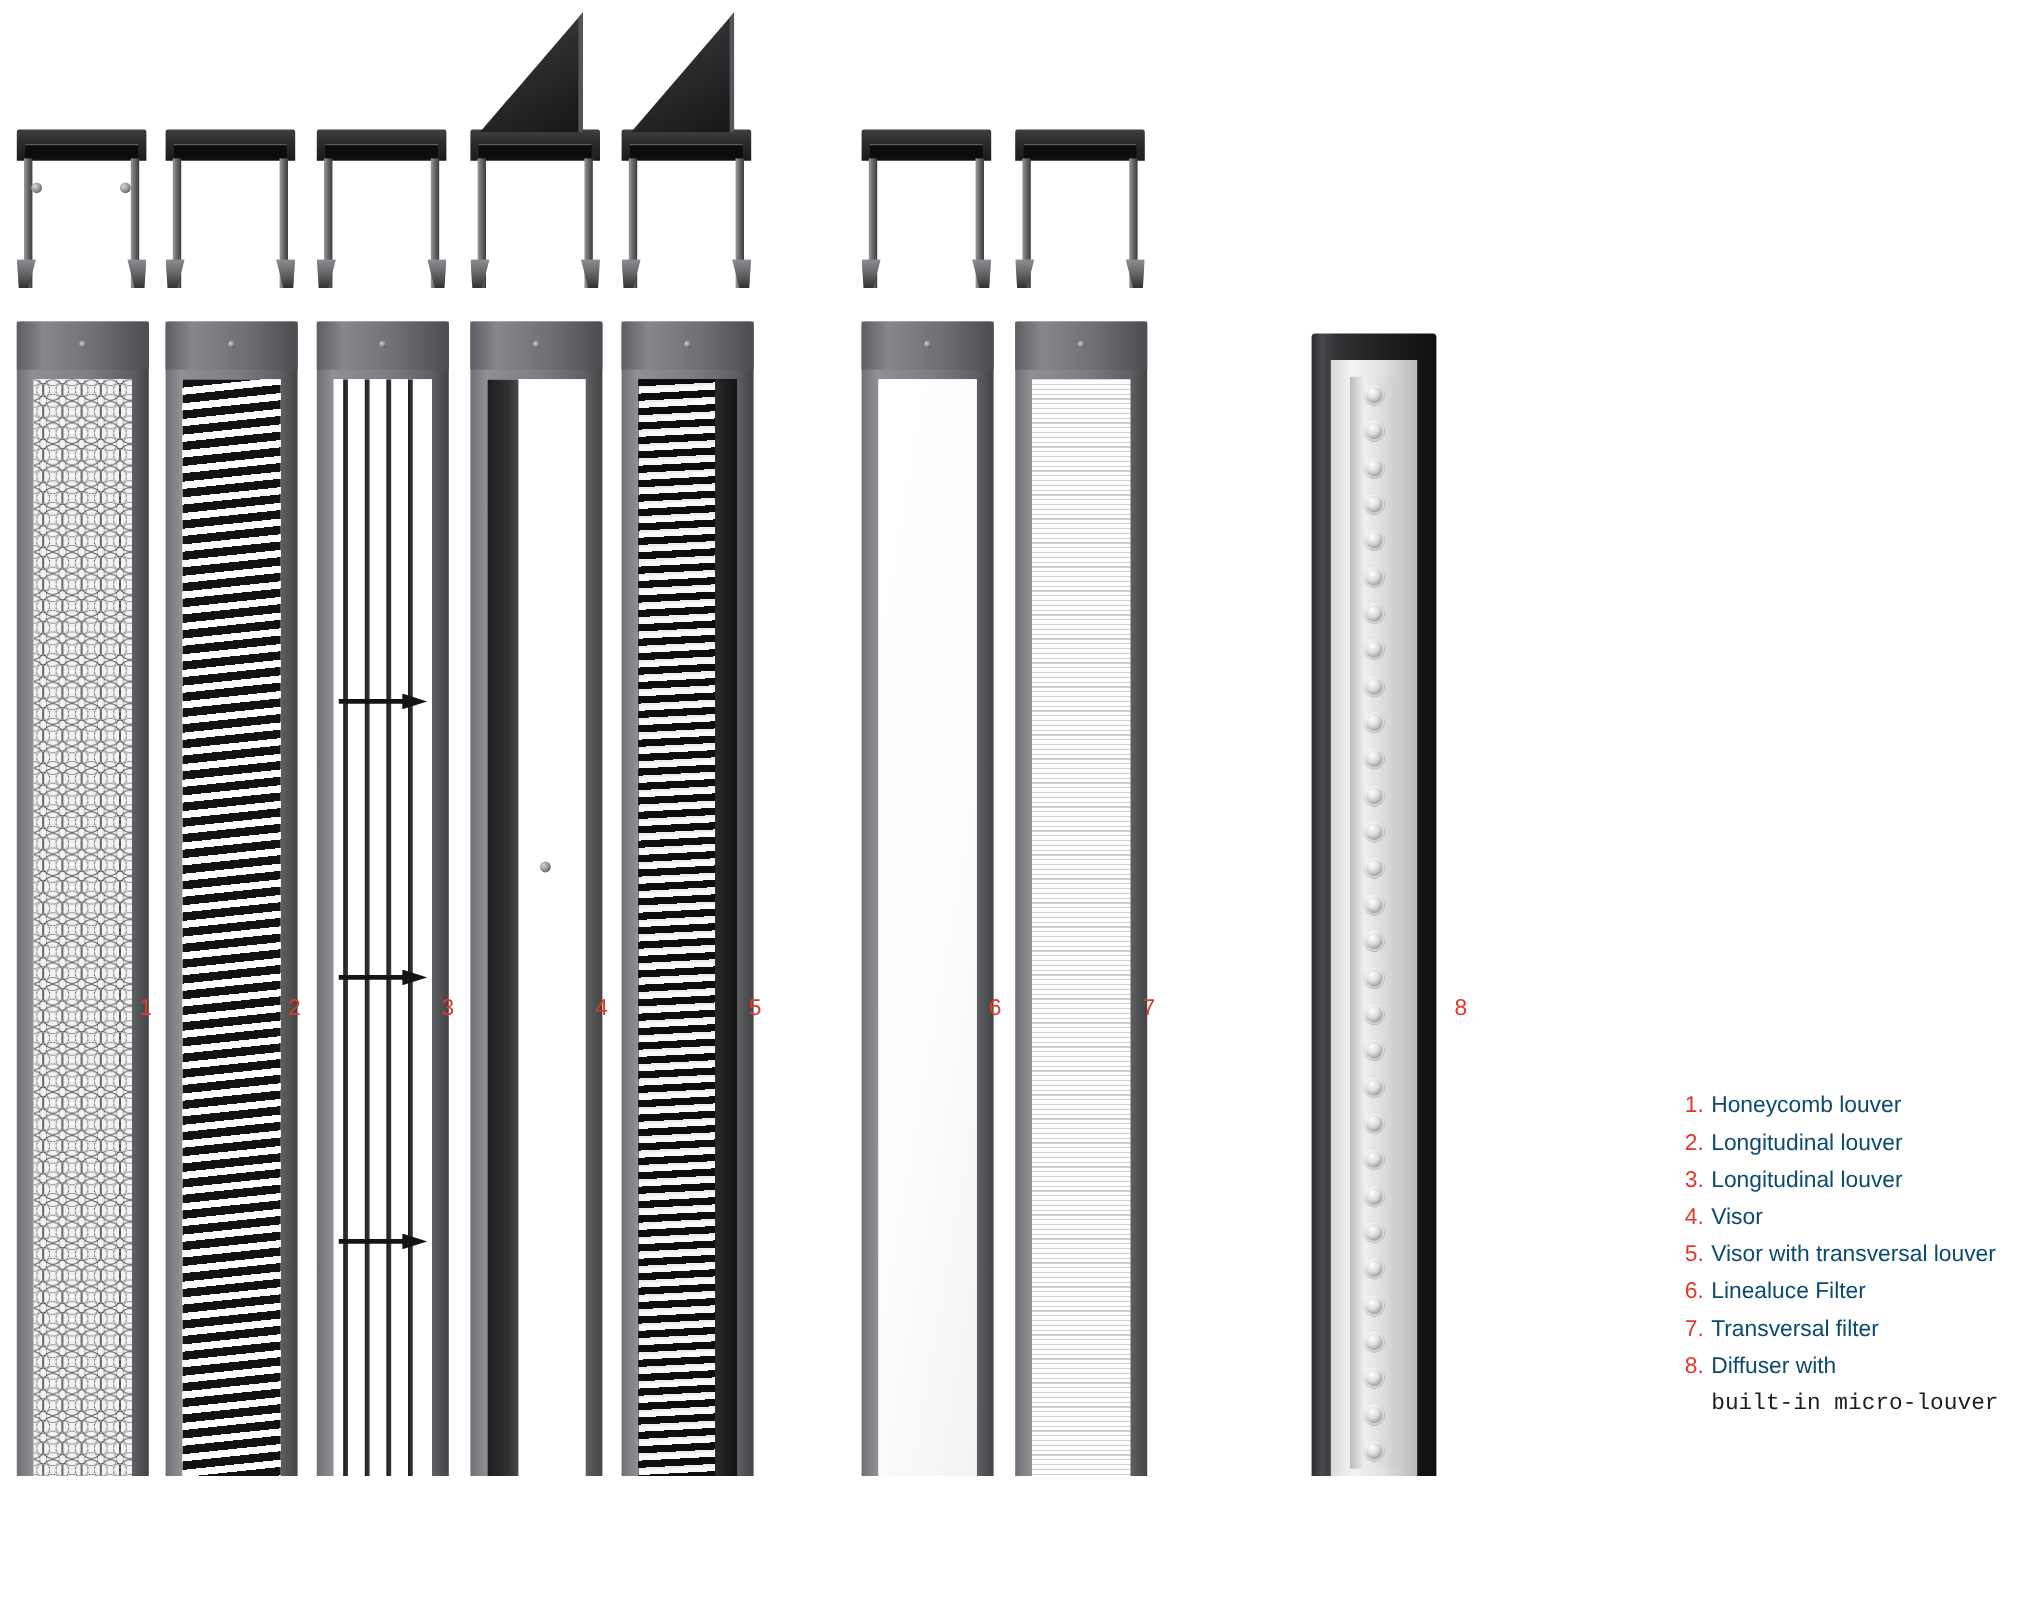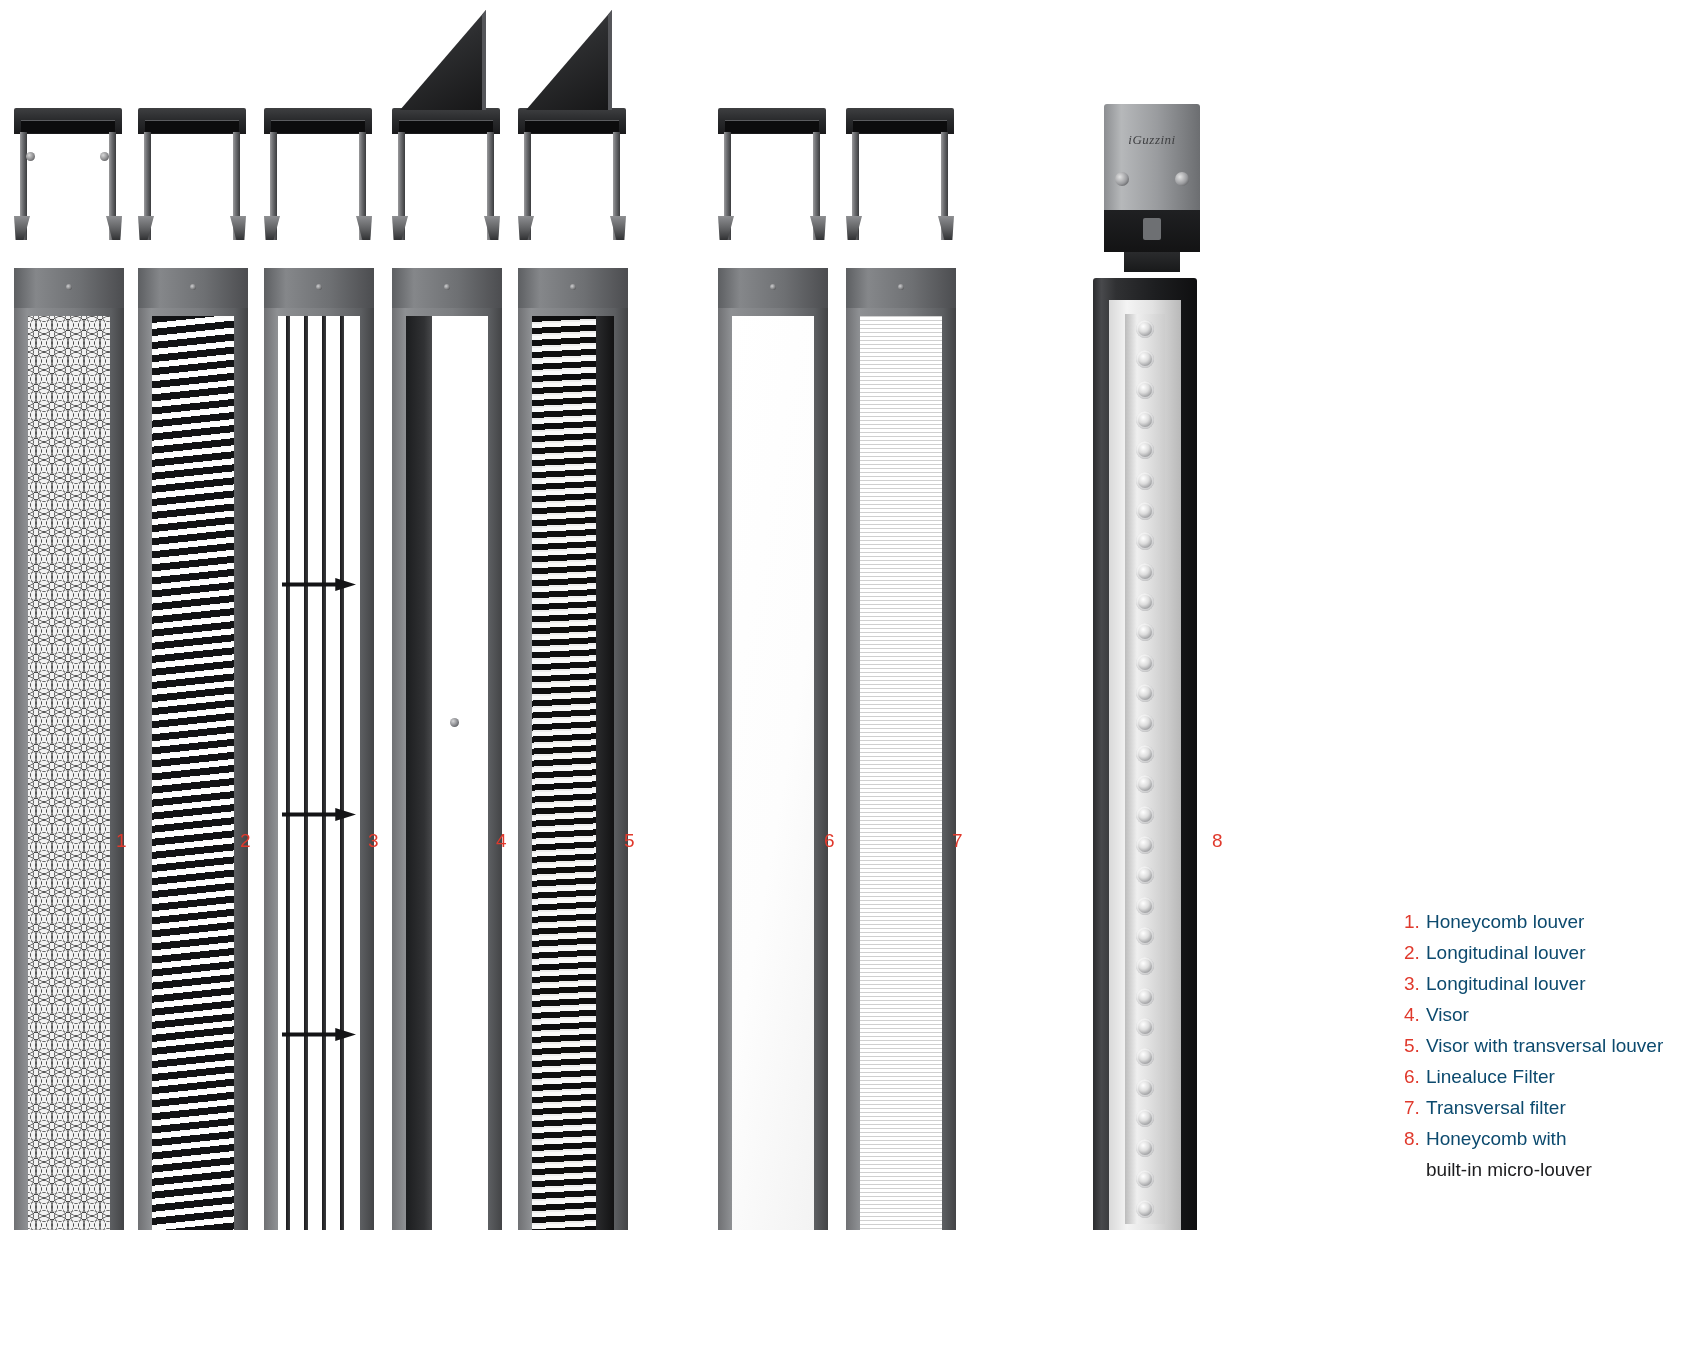--- a/index.html
+++ b/index.html
@@ -325,20 +325,21 @@
   }
   .legend .num {
     color: #e0392c;
     width: 22px;
     flex: 0 0 22px;
   }
   .legend .txt { color: #0c4a6e; }
   .legend .cont {
     padding-left: 22px;
     color: #1d1d1f;
+    font-family: Liberation Mono, monospace;
   }
 </style>
 </head>
 <body>
 
 <div class="stage">
 
   <div class="acc" style="left:14px; top:108px;">
     <div class="cap"></div>
     <div class="cap-inner"></div>
@@ -403,27 +404,20 @@
 
   <div class="acc" style="left:846px; top:108px;">
     <div class="cap"></div>
     <div class="cap-inner"></div>
     <div class="leg left"></div>
     <div class="leg right"></div>
     <div class="foot left"></div>
     <div class="foot right"></div>
   </div>
 
-  <div class="head8">
-    <div class="brand">iGuzzini</div>
-    <div class="bolt b1"></div>
-    <div class="bolt b2"></div>
-    <div class="skirt"></div>
-    <div class="tail"></div>
-  </div>
 
   <div class="col" style="left:14px;">
     <div class="head"></div>
     <div class="window">
       <div class="hc"></div>
     </div>
   </div>
 
   <div class="col" style="left:138px;">
     <div class="head"></div>
@@ -551,18 +545,18 @@
     <div class="row">
       <span class="num">6.</span>
       <span class="txt">Linealuce Filter</span>
     </div>
     <div class="row">
       <span class="num">7.</span>
       <span class="txt">Transversal filter</span>
     </div>
     <div class="row">
       <span class="num">8.</span>
-      <span class="txt">Honeycomb with</span>
+      <span class="txt">Diffuser with</span>
     </div>
     <div class="cont">built-in micro-louver</div>
   </div>
 
 </div>
 
 </body></html>

